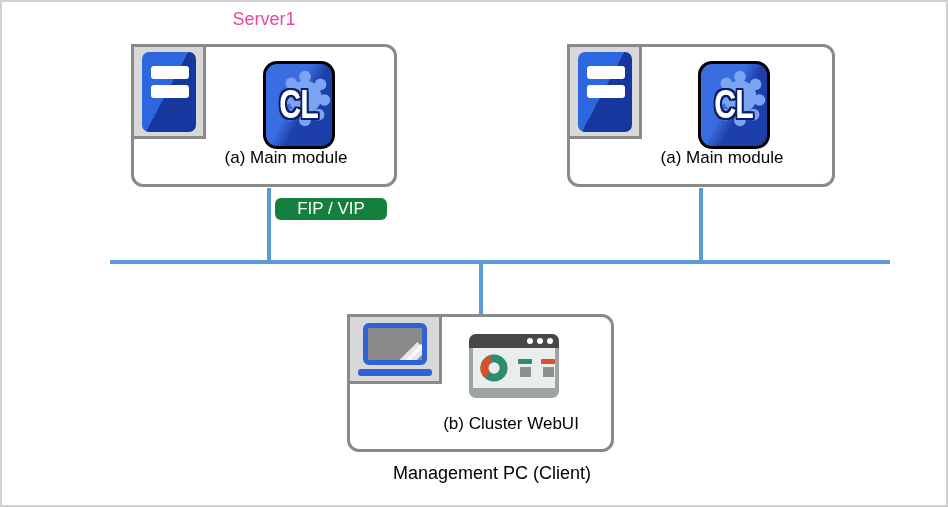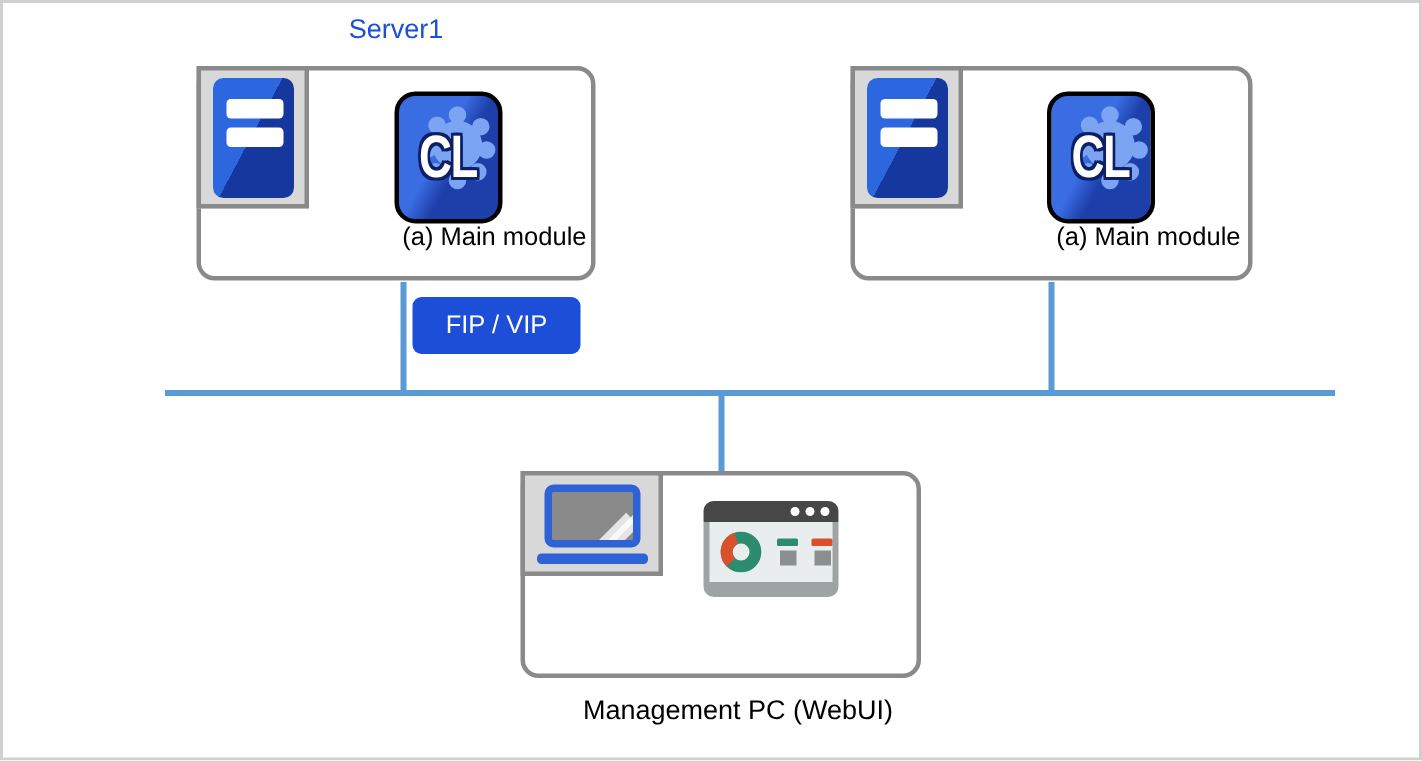--- a/index.html
+++ b/index.html
@@ -3,31 +3,31 @@
 <meta charset="utf-8">
 <style>
   * { margin:0; padding:0; box-sizing:border-box; }
   html,body { background:#fff; }
   body { font-family:"Liberation Sans", sans-serif; color:#000; }
   .canvas {
     position:relative; width:948px; height:507px;
     background:#ffffff; border:2px solid #d0d0d0; overflow:hidden;
   }
   .node-title {
-    position:absolute; text-align:center; font-size:18px; color:#1d4ed8;
+    position:absolute; text-align:center; font-size:18px; color:#ec4899;
   }
   .node-box {
     position:absolute; background:#fff; border:3px solid #8a8a8a; border-radius:12px;
   }
   .icon-square {
     position:absolute; background:#d8d8d8; border:3px solid #8a8a8a;
     display:flex; align-items:center; justify-content:center; z-index:2;
   }
   .module-label {
-    position:absolute; text-align:right; font-size:17px; color:#000; z-index:3;
+    position:absolute; text-align:center; font-size:17px; color:#000; z-index:3;
   }
   
   .tower {
     width:54px; height:80px; border-radius:7px; position:relative;
     background:linear-gradient(118deg, #2c67e0 48%, #16389e 48%);
   }
   .tower .bar {
     position:absolute; left:9px; width:38px; height:13px; background:#fff; border-radius:3px;
   }
   .tower .bar.b1 { top:14px; }
@@ -42,22 +42,22 @@
   .cl-text {
     position:relative; font-size:37px; font-weight:bold; color:#fff; letter-spacing:-1px;
     transform:scaleX(0.82) scaleY(1.08);
     text-shadow:-2px 0 #0d1f66, 2px 0 #0d1f66, 0 -2px #0d1f66, 0 2px #0d1f66,
                 -2px -2px #0d1f66, 2px 2px #0d1f66, -2px 2px #0d1f66, 2px -2px #0d1f66;
   }
   
   .net-line { position:absolute; background:#5b9bd5; }
   
   .fip-badge {
-    position:absolute; left:273px; top:196px; width:112px; height:38px;
-    background:#1d4ed8; border-radius:6px; color:#fff; font-size:17px;
+    position:absolute; left:273px; top:196px; width:112px; height:22px;
+    background:#15803d; border-radius:6px; color:#fff; font-size:17px;
     display:flex; align-items:center; justify-content:center; z-index:4;
   }
   
   .laptop { display:flex; flex-direction:column; align-items:center; }
   .laptop-screen {
     width:64px; height:42px; border:5px solid #2e62d6; border-radius:6px;
     background:#8a8a8a; position:relative; overflow:hidden;
   }
   .laptop-screen .stripe {
     position:absolute; width:8px; height:46px; background:rgba(255,255,255,0.78);
@@ -190,16 +190,17 @@
         <div class="mini-bar"></div>
         <div class="mini-square"></div>
       </div>
       <div class="mini-card red">
         <div class="mini-bar"></div>
         <div class="mini-square"></div>
       </div>
     </div>
   </div>
 
-
-  <div class="caption" style="left:340px; top:461px; width:300px;">Management PC (WebUI)</div>
+  <div class="module-label" style="left:404px; top:412px; width:210px;">(b) Cluster WebUI</div>
+
+  <div class="caption" style="left:340px; top:461px; width:300px;">Management PC (Client)</div>
 
 </div>
 
 </body></html>

